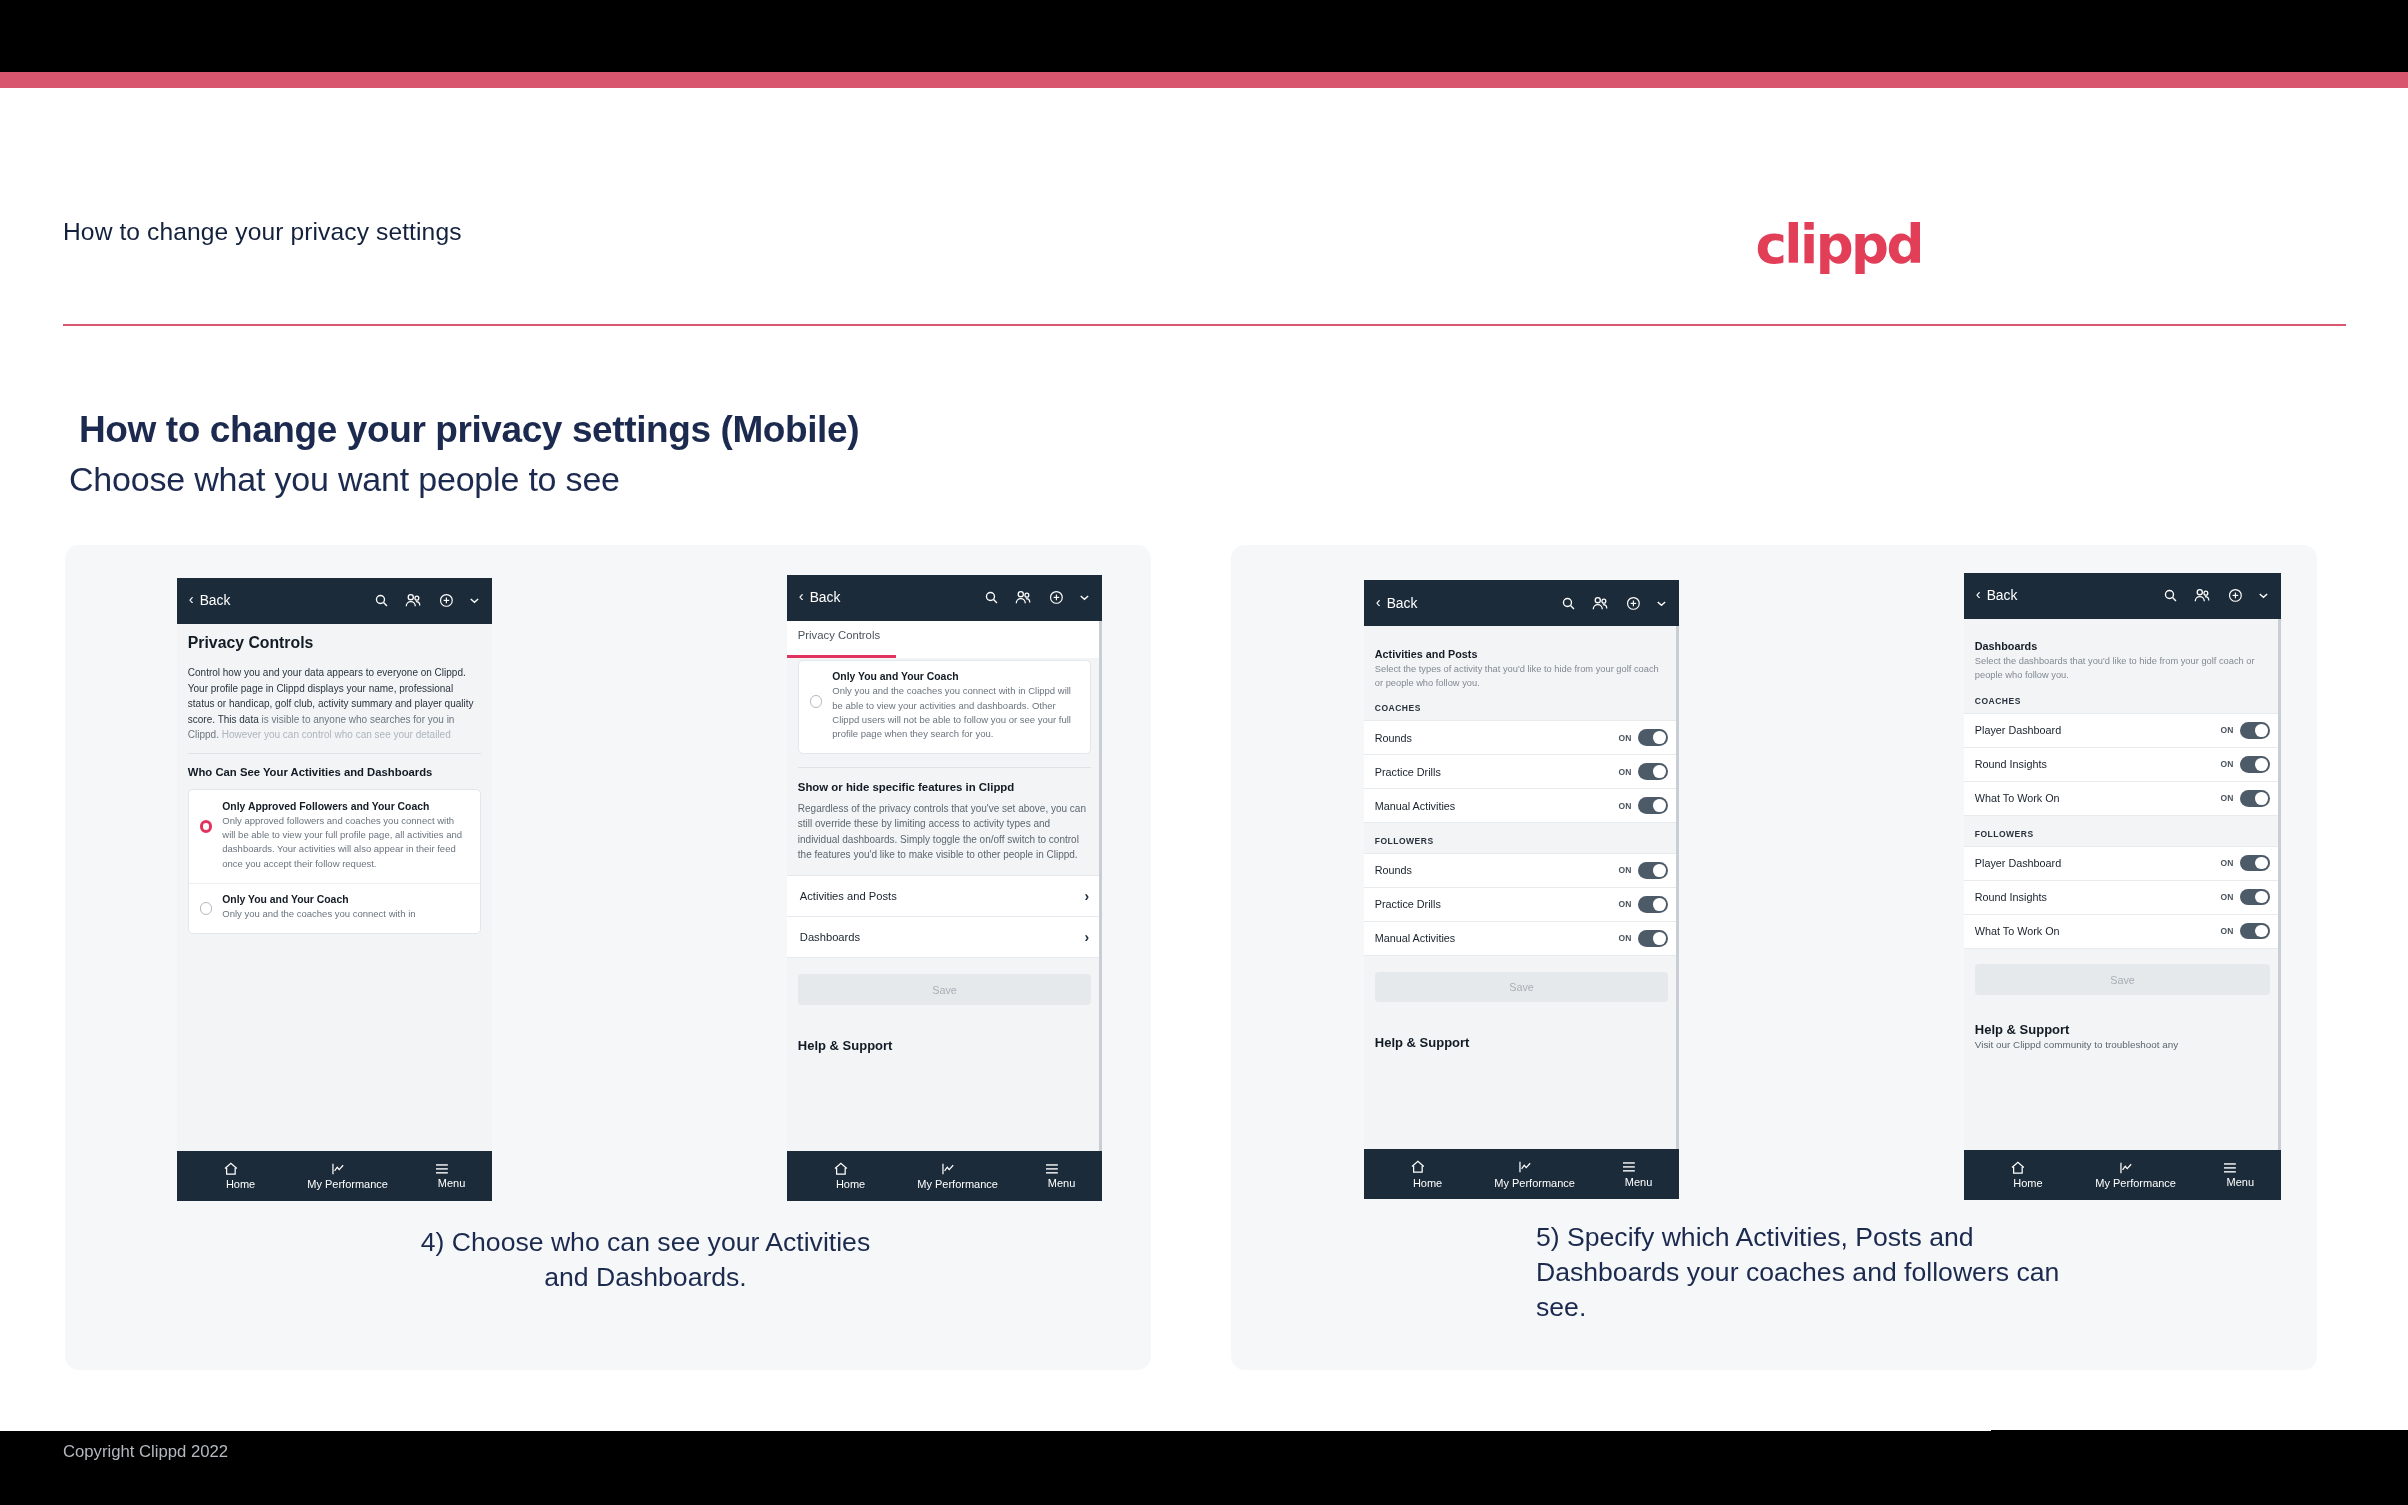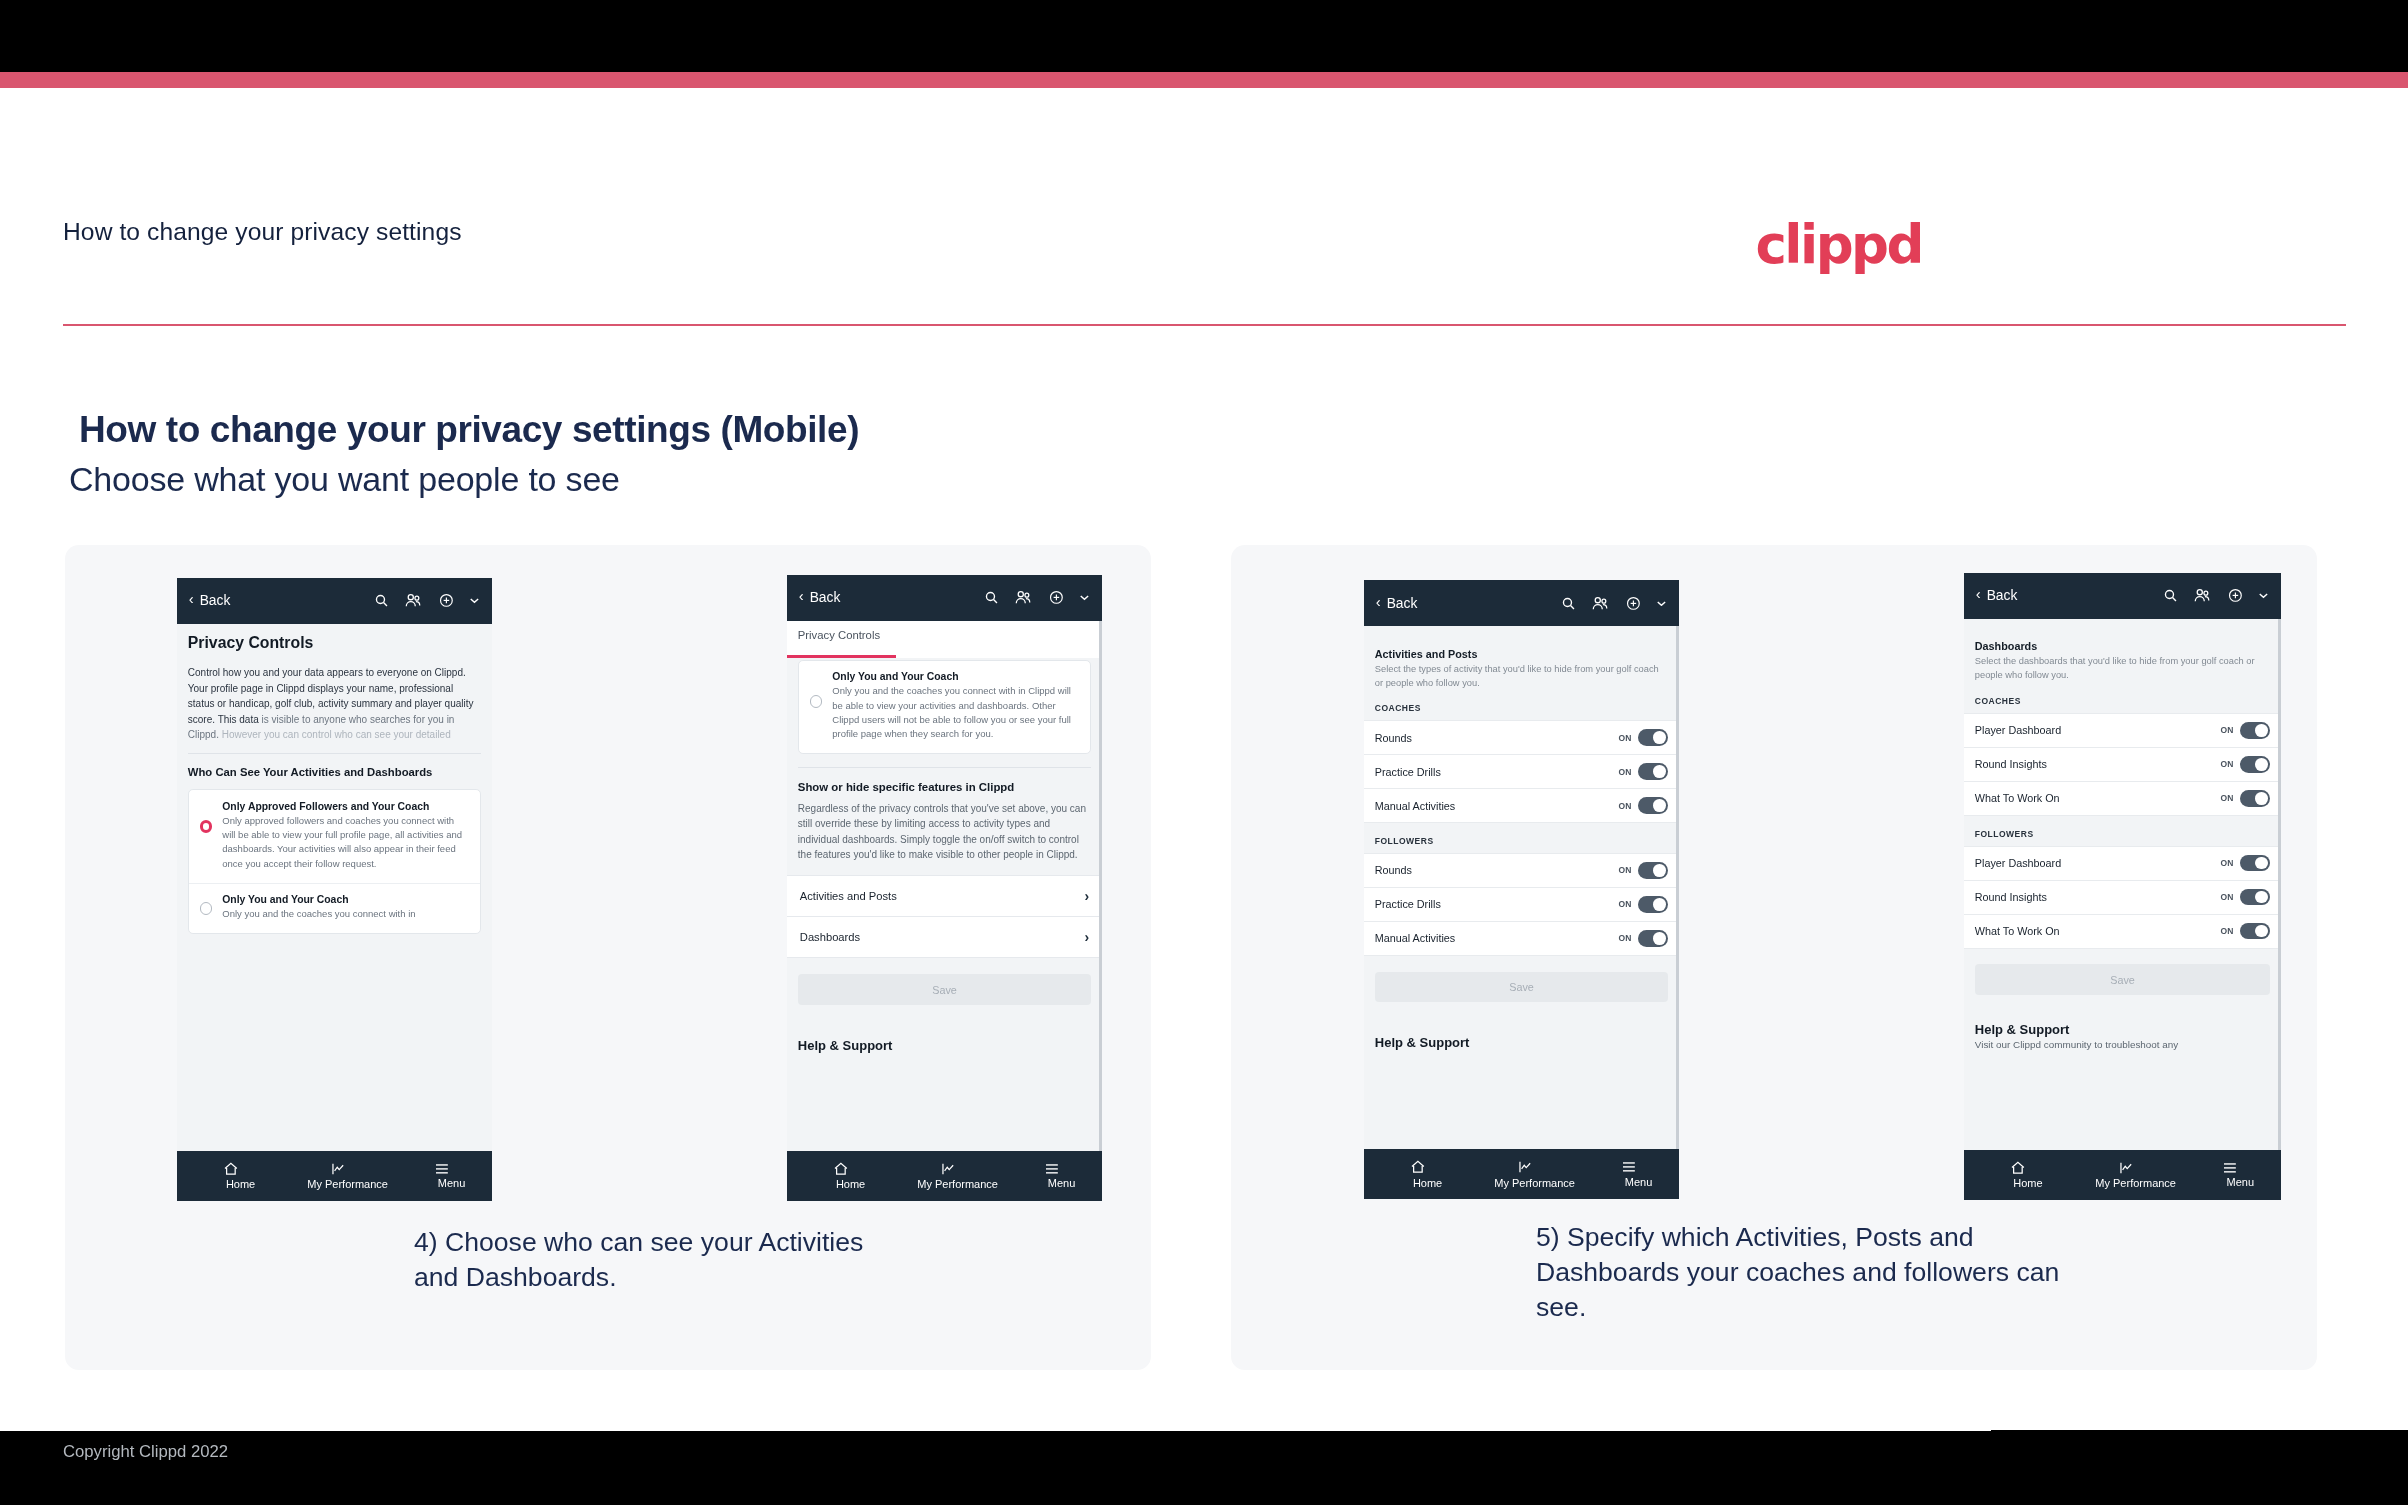--- a/index.html
+++ b/index.html
@@ -123,21 +123,21 @@
     height:33px;display:flex;align-items:center;padding:0 10.8px;margin-top:6.9px;
   }
   .trow + .trow{margin-top:0;border-top:none;}
   .trow .tl{font-size:10.8px;color:#18212c;}
   .tr-right{margin-left:auto;display:flex;align-items:center;gap:5.9px;}
   .onlbl{font-size:8.5px;font-weight:700;color:#4a535e;letter-spacing:0.3px;}
   .switch{width:30.5px;height:16.7px;border-radius:8.9px;background:#4d5a68;position:relative;}
   .switch .knob{position:absolute;right:2px;top:2px;width:12.8px;height:12.8px;border-radius:50%;background:#fff;}
 
   .caption{position:absolute;font-size:26.6px;line-height:1.32;color:#1b2a4e;}
-  .cap-a{left:414px;top:1138px;width:493px;}
+  .cap-a{left:414px;top:1138px;width:493px;text-align:center;}
 
   .copyright{position:absolute;left:63px;top:1354px;font-size:16.7px;color:#b4b9bf;}
 </style>
 </head>
 <body>
 
 <div class="bar-black-top"></div>
 <div class="bar-pink"></div>
 <div class="bar-black-bottom"></div>
 

